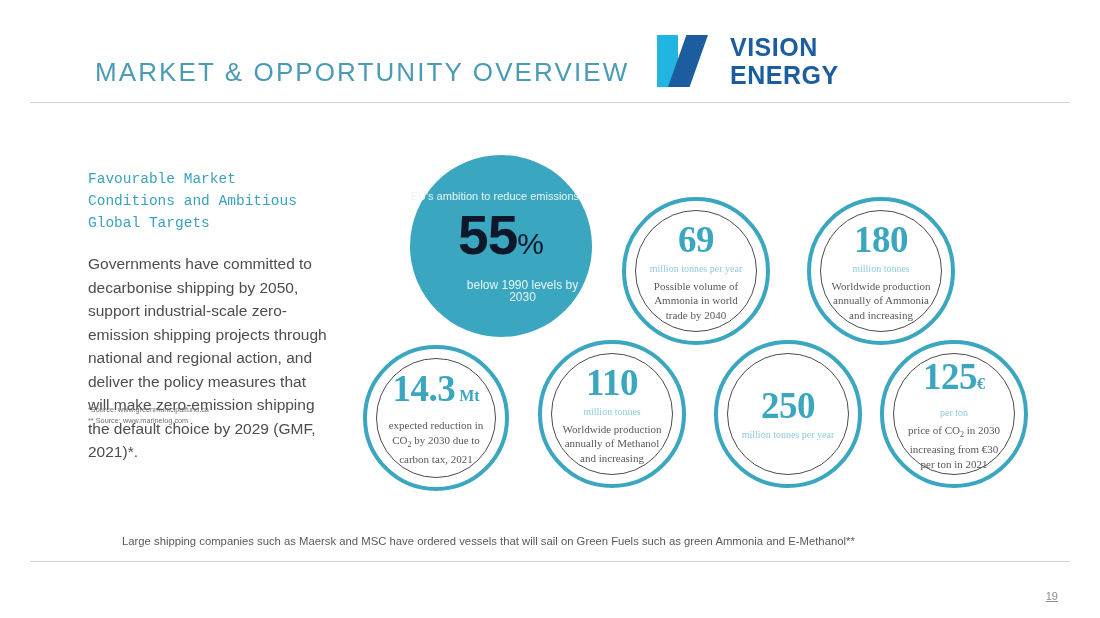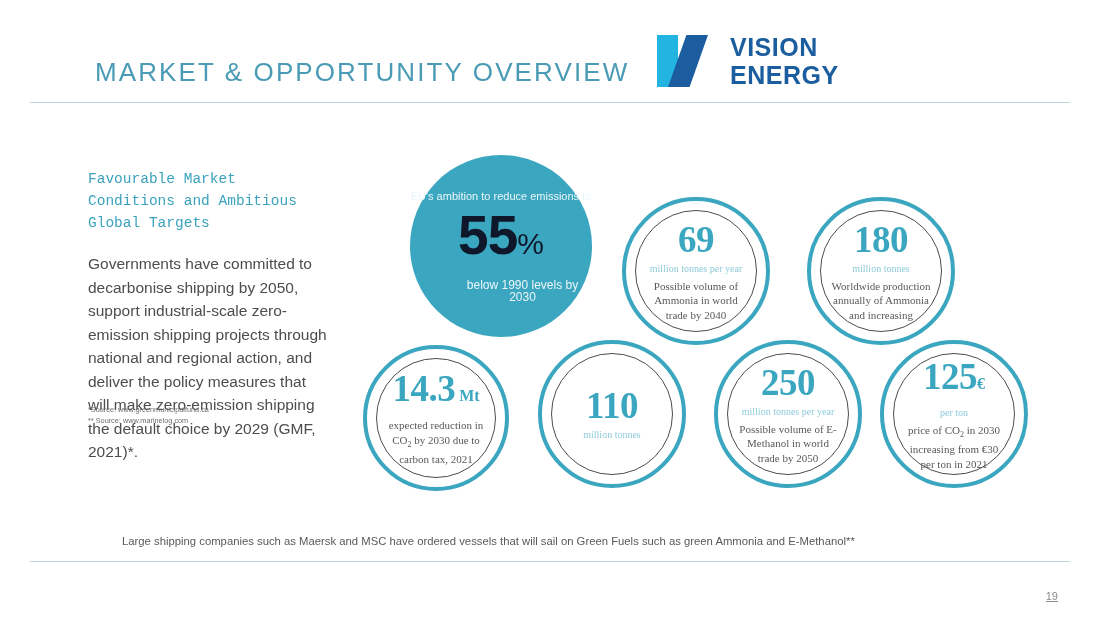--- a/index.html
+++ b/index.html
@@ -279,28 +279,28 @@
       <div><span>CO</span><sub>2</sub><span> by 2030 due to</span></div>
       <div>carbon tax, 2021</div>
     </div>
   </div>
 </div>
 
 <div class="ring-outer" style="left:538px; top:340px; width:148px; height:148px;">
   <div class="ring-inner">
     <div class="stat-num">110</div>
     <div class="stat-unit">million tonnes</div>
+    <div class="stat-desc">Worldwide production annually of Methanol and increasing</div>
   </div>
 </div>
 
 <div class="ring-outer" style="left:714px; top:340px; width:148px; height:148px;">
   <div class="ring-inner">
     <div class="stat-num">250</div>
     <div class="stat-unit">million tonnes per year</div>
-    <div class="stat-desc">Possible volume of E-Methanol in world trade by 2050</div>
   </div>
 </div>
 
 <div class="ring-outer" style="left:880px; top:340px; width:148px; height:148px;">
   <div class="ring-inner">
     <div class="stat-num"><span>125</span><span class="unit-sm">€</span></div>
     <div class="stat-unit">per ton</div>
     <div class="stat-desc">
       <div><span>price of CO</span><sub>2</sub><span> in 2030</span></div>
       <div>increasing from €30</div>

